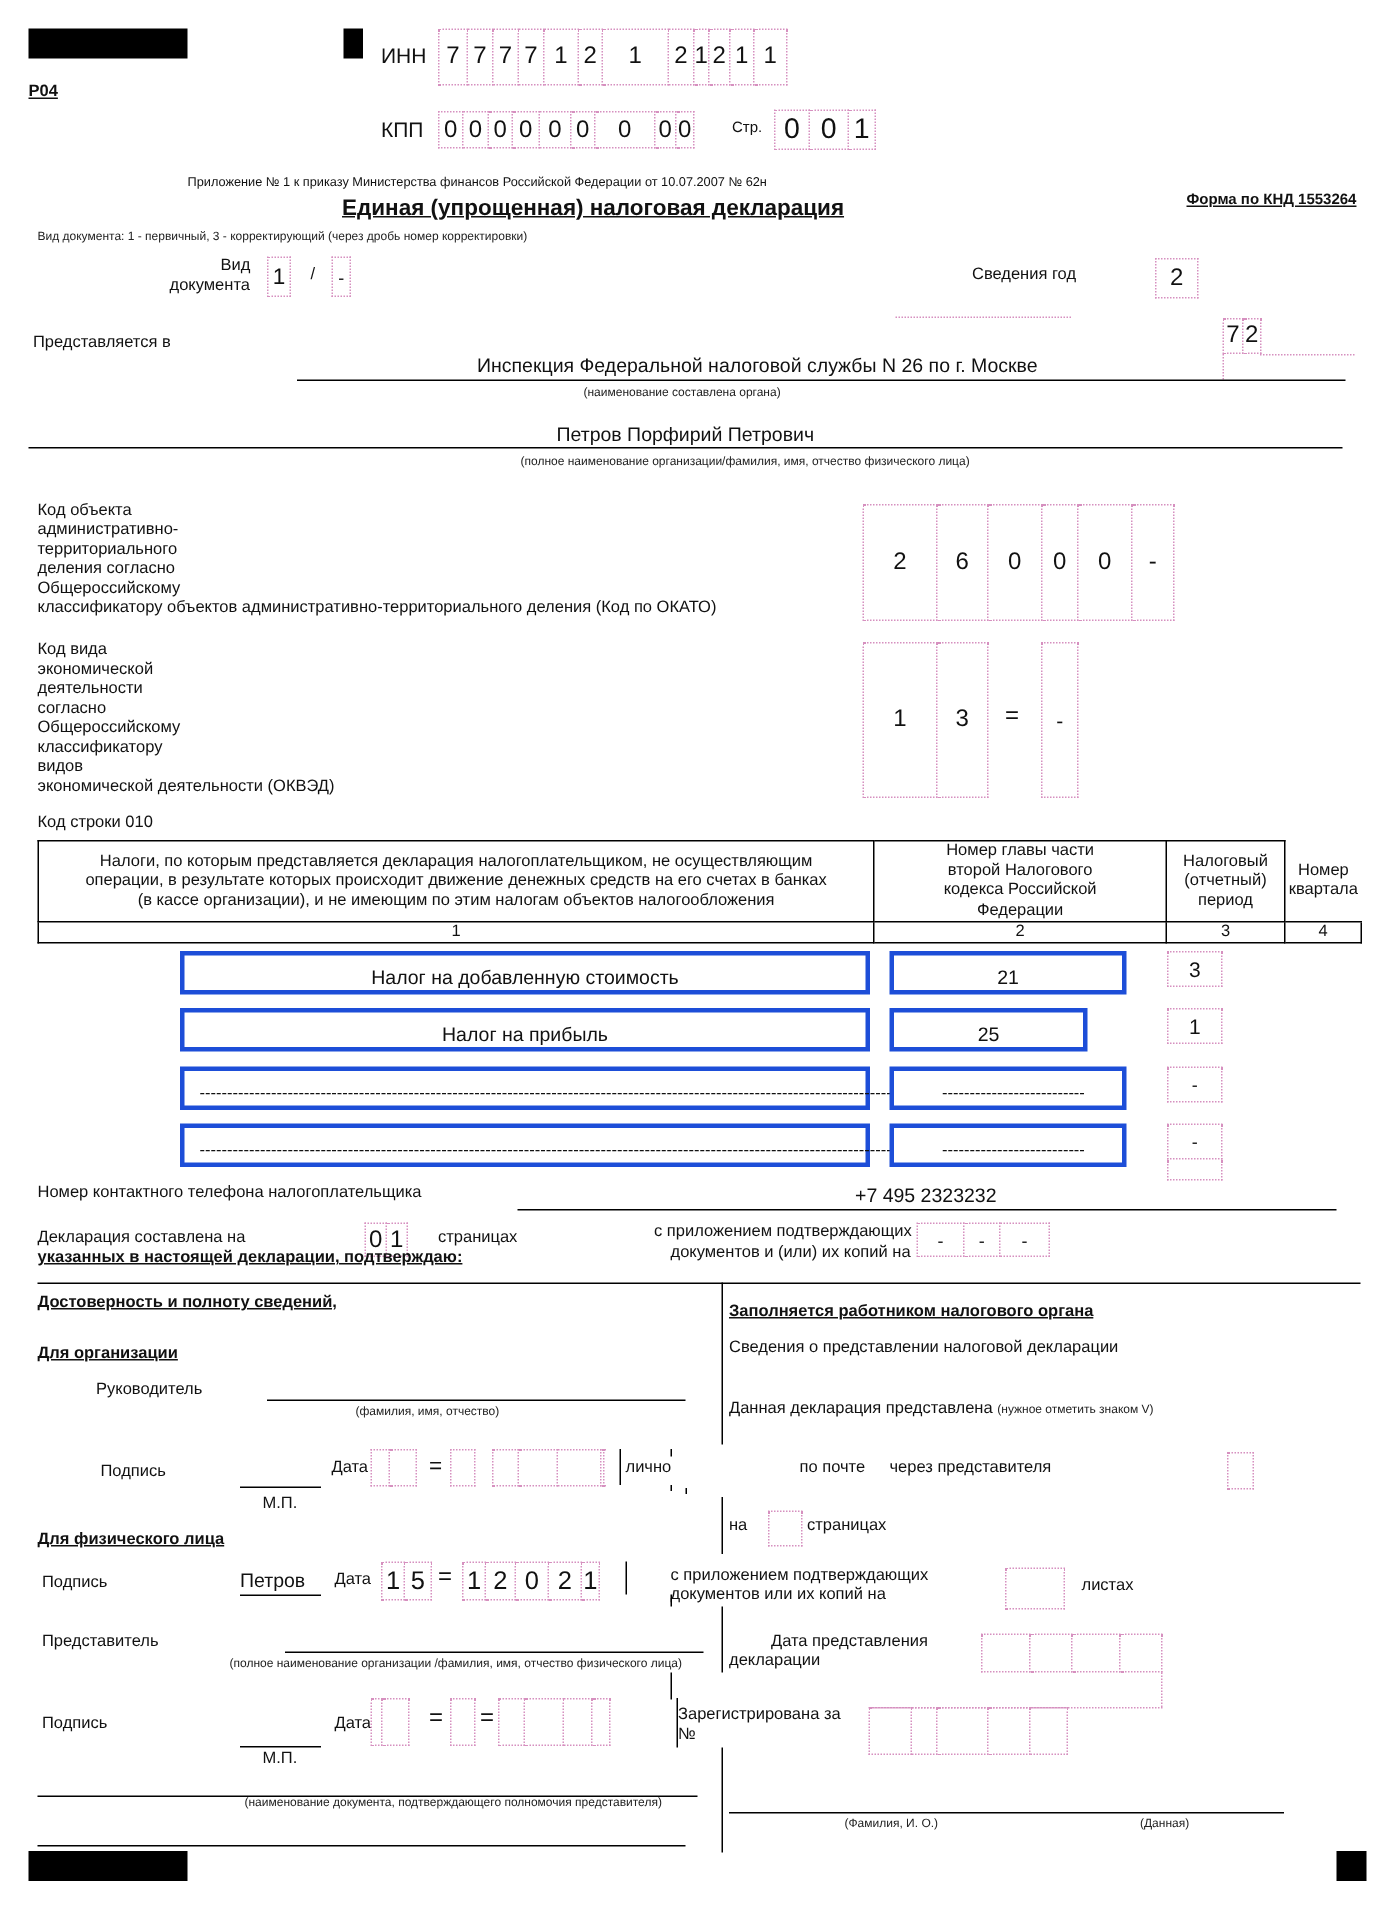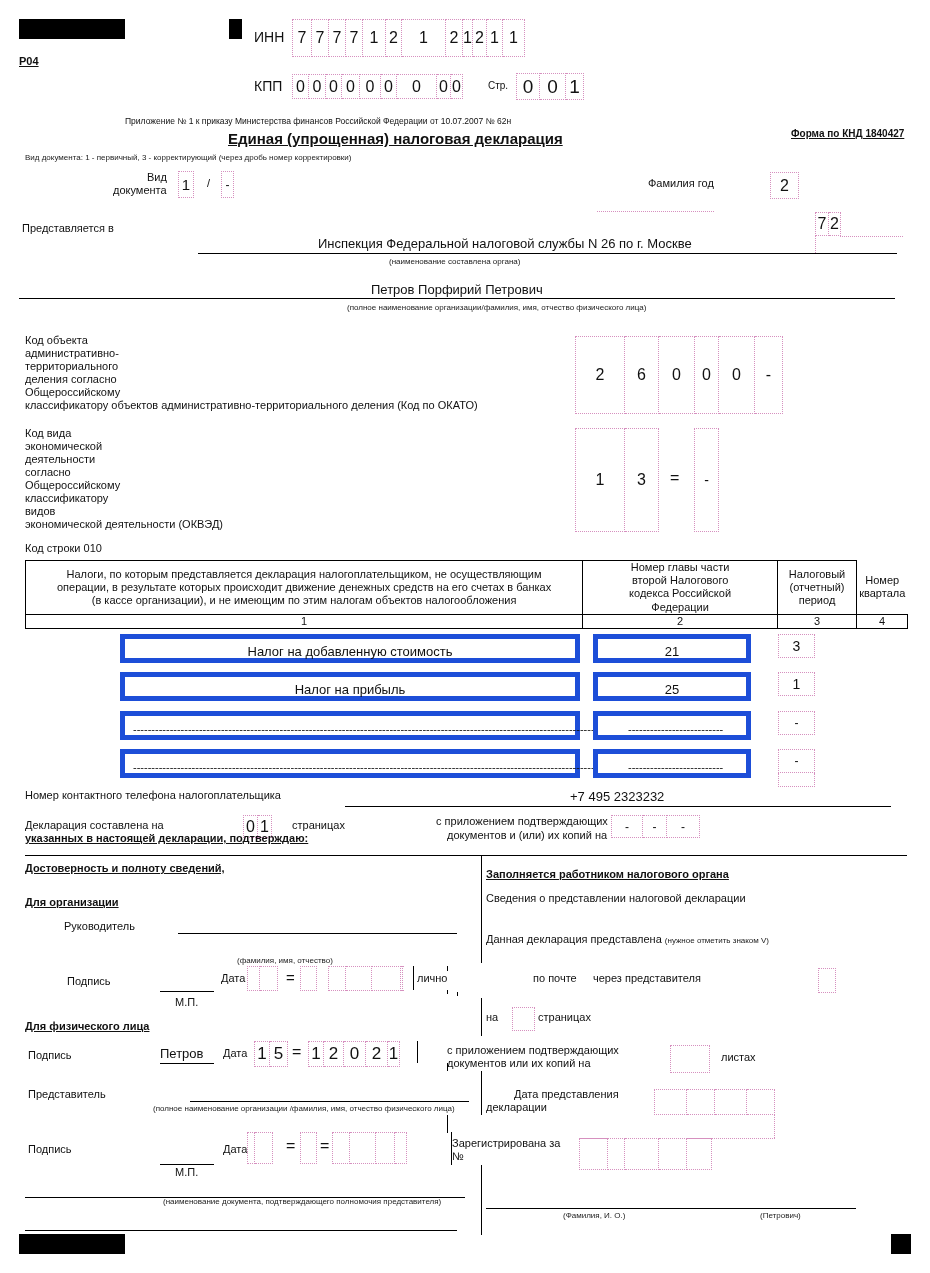--- a/index.html
+++ b/index.html
@@ -8,21 +8,21 @@
   .abs { position: absolute; }
   .blk { position: absolute; background: #000; }
   .t { position: absolute; white-space: nowrap; line-height: 1.15; }
   .b { font-weight: bold; text-decoration: underline; }
   .tiny { font-size: 8px; color: #222; }
   .hl { position: absolute; height: 1px; background: #000; }
   .vl { position: absolute; width: 1px; background: #000; }
   .cells { position: absolute; display: flex; }
   .cell { border: 1px dotted #d690bf; display: flex; align-items: center; justify-content: center; font-size: 16px; color: #111; }
   .cell + .cell { border-left: none; }
-  .pbox { position: absolute; border: 5px solid #1d4ed8; display: flex; align-items: center; justify-content: center; font-size: 13px; }
+  .pbox { position: absolute; border: 3px solid #1d4ed8; display: flex; align-items: center; justify-content: center; font-size: 13px; }
   .dbox { position: absolute; border: 1px dotted #d690bf; display: flex; align-items: center; justify-content: center; font-size: 15px; }
   .dotline { position: absolute; height: 0; border-top: 1px dotted #d690bf; }
   table.tax { position: absolute; border-collapse: collapse; font-size: 11px; padding-left: 13px; }
   table.tax td { border: 1px solid #000; text-align: center; vertical-align: middle; line-height: 1.2; padding: 0 2px; }
   .dashes { position: absolute; overflow: hidden; white-space: nowrap; font-size: 11px; letter-spacing: 0px; }
 </style>
 </head>
 <body>
 
 <div class="blk" style="left:19px;top:19px;width:106px;height:20px;"></div>
@@ -62,30 +62,30 @@
 </div>
 <div class="t" style="left:488px;top:80px;font-size:10px;">Стр.</div>
 <div class="cells" style="left:516px;top:73px;height:27px;">
   <div class="cell" style="width:24px;font-size:19px;">0</div>
   <div class="cell" style="width:26px;font-size:19px;">0</div>
   <div class="cell" style="width:18px;font-size:19px;">1</div>
 </div>
 
 <div class="t" style="left:125px;top:117px;font-size:8.5px;">Приложение № 1 к приказу Министерства финансов Российской Федерации от 10.07.2007 № 62н</div>
 <div class="t b" style="left:228px;top:130px;font-size:15px;">Единая (упрощенная) налоговая декларация</div>
-<div class="t b" style="left:791px;top:128px;font-size:10px;">Форма по КНД 1840427</div>
+<div class="t b" style="left:791px;top:128px;font-size:10px;">Форма по КНД 1553264</div>
 <div class="t tiny" style="left:25px;top:153px;">Вид документа: 1 - первичный, 3 - корректирующий (через дробь номер корректировки)</div>
 
 <div class="t" style="left:147px;top:171px;">Вид</div>
 <div class="t" style="left:113px;top:184px;">документа</div>
 <div class="dbox" style="left:178px;top:171px;width:16px;height:27px;">1</div>
 <div class="t" style="left:207px;top:177px;">/</div>
 <div class="dbox" style="left:221px;top:171px;width:13px;height:27px;font-size:12px;">-</div>
 
-<div class="t" style="left:648px;top:177px;">Фамилия год</div>
+<div class="t" style="left:648px;top:177px;">Сведения год</div>
 <div class="dbox" style="left:770px;top:172px;width:29px;height:27px;font-size:16px;">2</div>
 <div class="dotline" style="left:597px;top:211px;width:117px;"></div>
 
 <div class="t" style="left:22px;top:222px;">Представляется в</div>
 <div class="cells" style="left:815px;top:212px;height:24px;">
   <div class="cell" style="width:14px;font-size:16px;">7</div>
   <div class="cell" style="width:12px;font-size:16px;">2</div>
 </div>
 <div class="dotline" style="left:840px;top:236px;width:63px;"></div>
 <div class="abs" style="left:815px;top:236px;width:0;height:17px;border-left:1px dotted #d690bf;"></div>
@@ -148,21 +148,21 @@
     <td>4</td>
   </tr>
 </tbody>
   </table>
 
 <div class="pbox" style="left:120px;top:634px;width:460px;height:29px;padding-top:6px;">Налог на добавленную стоимость</div>
 <div class="pbox" style="left:593px;top:634px;width:158px;height:29px;padding-top:6px;">21</div>
 <div class="dbox" style="left:778px;top:634px;width:37px;height:24px;font-size:14px;">3</div>
 
 <div class="pbox" style="left:120px;top:672px;width:460px;height:29px;padding-top:6px;">Налог на прибыль</div>
-<div class="pbox" style="left:593px;top:672px;width:158px;height:29px;padding-top:6px;">25</div>
+<div class="pbox" style="left:593px;top:672px;width:132px;height:29px;padding-top:6px;">25</div>
 <div class="dbox" style="left:778px;top:672px;width:37px;height:24px;font-size:14px;">1</div>
 
 <div class="pbox" style="left:120px;top:711px;width:460px;height:29px;"></div>
 <div class="dashes" style="left:133px;top:723px;width:466px;">------------------------------------------------------------------------------------------------------------------------------</div>
 <div class="pbox" style="left:593px;top:711px;width:158px;height:29px;"></div>
 <div class="dashes" style="left:628px;top:723px;width:95px;">------------------------------</div>
 <div class="dbox" style="left:778px;top:711px;width:37px;height:24px;font-size:12px;">-</div>
 
 <div class="pbox" style="left:120px;top:749px;width:460px;height:29px;"></div>
 <div class="dashes" style="left:133px;top:761px;width:466px;">------------------------------------------------------------------------------------------------------------------------------</div>
@@ -192,21 +192,21 @@
 <div class="hl" style="left:25px;top:855px;width:882px;"></div>
 <div class="vl" style="left:481px;top:855px;height:108px;"></div>
 <div class="vl" style="left:481px;top:998px;height:38px;"></div>
 <div class="vl" style="left:481px;top:1165px;height:70px;"></div>
 
 <div class="t b" style="left:25px;top:862px;">Достоверность и полноту сведений,</div>
 <div class="t b" style="left:25px;top:832px;">указанных в настоящей декларации, подтверждаю:</div>
 <div class="t b" style="left:25px;top:896px;">Для организации</div>
 <div class="t" style="left:64px;top:920px;">Руководитель</div>
 <div class="hl" style="left:178px;top:933px;width:279px;"></div>
-<div class="t tiny" style="left:237px;top:936px;margin-top:20px;">(фамилия, имя, отчество)</div>
+<div class="t tiny" style="left:237px;top:936px;">(фамилия, имя, отчество)</div>
 
 <div class="t" style="left:67px;top:975px;">Подпись</div>
 <div class="hl" style="left:160px;top:991px;width:54px;"></div>
 <div class="t" style="left:175px;top:996px;">М.П.</div>
 <div class="t" style="left:221px;top:972px;">Дата</div>
 <div class="cells" style="left:247px;top:966px;height:25px;">
   <div class="cell" style="width:13px;"></div>
   <div class="cell" style="width:18px;"></div>
 </div>
 <div class="t" style="left:286px;top:969px;font-size:15px;">=</div>
@@ -311,13 +311,13 @@
 <div class="cells" style="left:579px;top:1138px;height:32px;">
   <div class="cell" style="width:29px;"></div>
   <div class="cell" style="width:17px;"></div>
   <div class="cell" style="width:34px;"></div>
   <div class="cell" style="width:28px;"></div>
   <div class="cell" style="width:25px;"></div>
 </div>
 
 <div class="hl" style="left:486px;top:1208px;width:370px;"></div>
 <div class="t tiny" style="left:563px;top:1211px;">(Фамилия, И. О.)</div>
-<div class="t tiny" style="left:760px;top:1211px;">(Петрович)</div>
+<div class="t tiny" style="left:760px;top:1211px;">(Данная)</div>
 
 </body></html>

